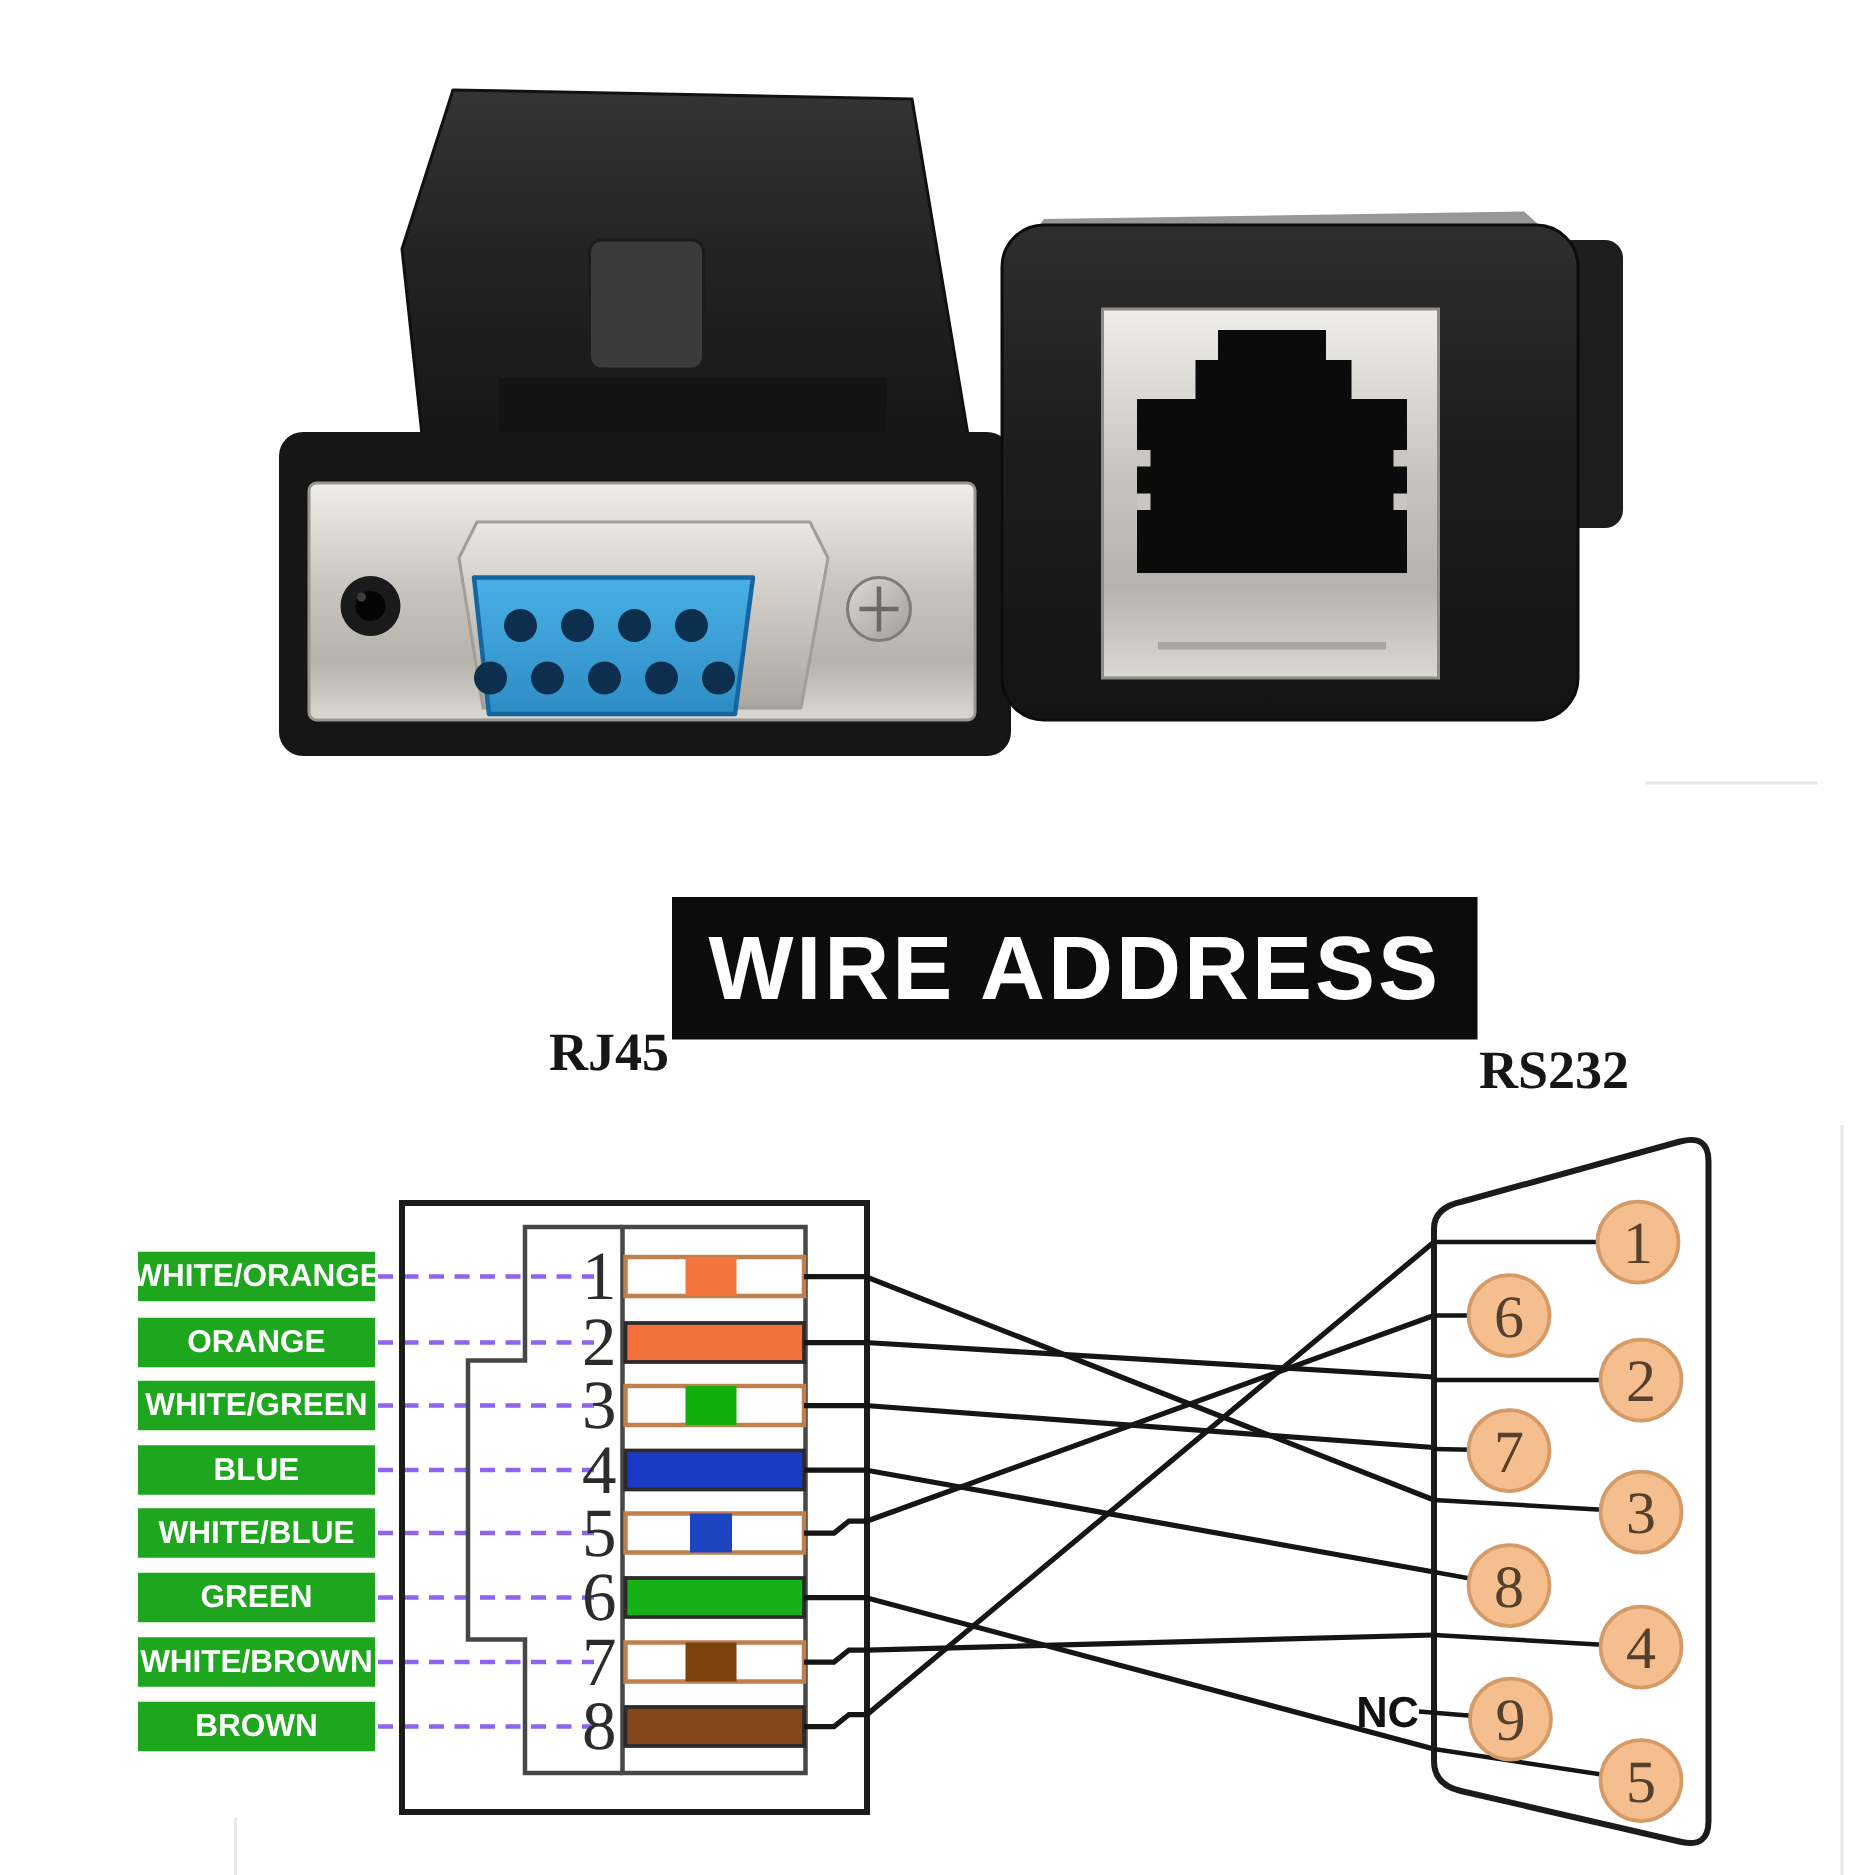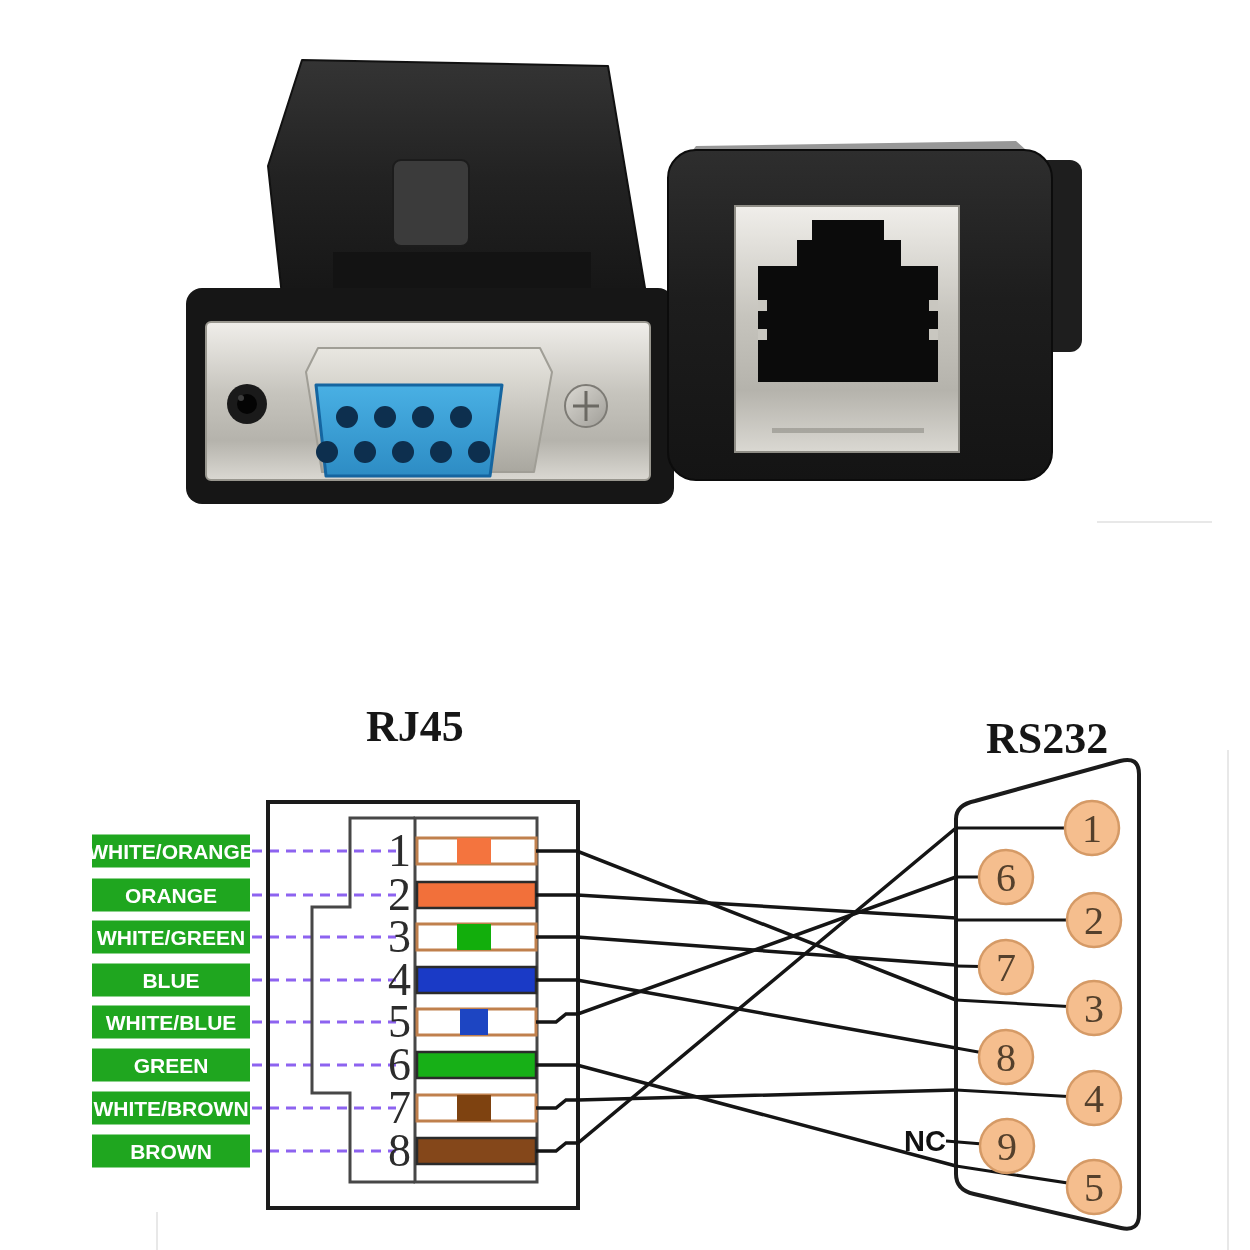--- a/index.html
+++ b/index.html
@@ -5,22 +5,22 @@
   html,body{margin:0;padding:0;background:#ffffff;}
   .stage{position:relative;width:1250px;height:1250px;background:#ffffff;overflow:hidden;
          font-family:"Liberation Sans",sans-serif;}
   svg{position:absolute;left:0;}
   #photo-svg{top:0;}
   #diagram-svg{top:750px;}
   .banner{position:absolute;left:448px;top:598px;width:537px;height:95px;background:#0c0c0c;
           display:flex;align-items:center;justify-content:center;}
   .banner span{color:#ffffff;font-size:60px;font-weight:bold;letter-spacing:2px;
                font-family:"Liberation Sans",sans-serif;}
-  .conn-label{position:absolute;top:701px;font-family:"Liberation Serif",serif;
-              font-weight:bold;font-size:44px;color:#161616;}
+  .conn-label{position:absolute;top:680px;font-family:"Liberation Serif",serif;
+              font-weight:bold;font-size:36px;color:#161616;}
   #rj45-label{left:366px;}
   #rs232-label{left:986px;margin-top:12px;}
   .badge-text{fill:#ffffff;font-size:21px;font-weight:bold;text-anchor:middle;
               font-family:"Liberation Sans",sans-serif;}
   .pin-num{font-family:"Liberation Serif",serif;font-size:46px;fill:#2c2c2c;text-anchor:end;}
   .db9-num{font-family:"Liberation Serif",serif;font-size:40px;fill:#54402c;text-anchor:middle;}
   .nc-text{font-family:"Liberation Sans",sans-serif;font-size:29px;font-weight:bold;fill:#111;text-anchor:end;}
   .pin-circle{stroke:#d59a66;stroke-width:2.5;}
   .dashes line{stroke-width:3;stroke-dasharray:10 7;}
   .lead{stroke:#141414;stroke-width:3;fill:none;}
@@ -109,20 +109,23 @@
           <rect x="758" y="329" width="9" height="11"></rect>
         <rect x="929" y="300" width="9" height="11"></rect>
           <rect x="929" y="329" width="9" height="11"></rect>
       </g>
       <rect x="772" y="428" width="152" height="5" fill="#8e8c85" opacity="0.6"></rect>
     </g>
 
     <line class="faint" x1="1097" y1="522" x2="1212" y2="522"></line>
   </svg>
 
+  <div class="banner">
+    <span>WIRE ADDRESS</span>
+  </div>
   <div class="conn-label" id="rj45-label">RJ45</div>
   <div class="conn-label" id="rs232-label">RS232</div>
 
   <svg id="diagram-svg" width="1250" height="500" viewBox="0 0 1250 500">
 
     <g class="dashes" stroke="#8d63f0">
       <line x1="252" y1="101" x2="396" y2="101"></line>
       <line x1="252" y1="145" x2="396" y2="145"></line>
       <line x1="252" y1="187" x2="396" y2="187"></line>
       <line x1="252" y1="230" x2="396" y2="230"></line>

